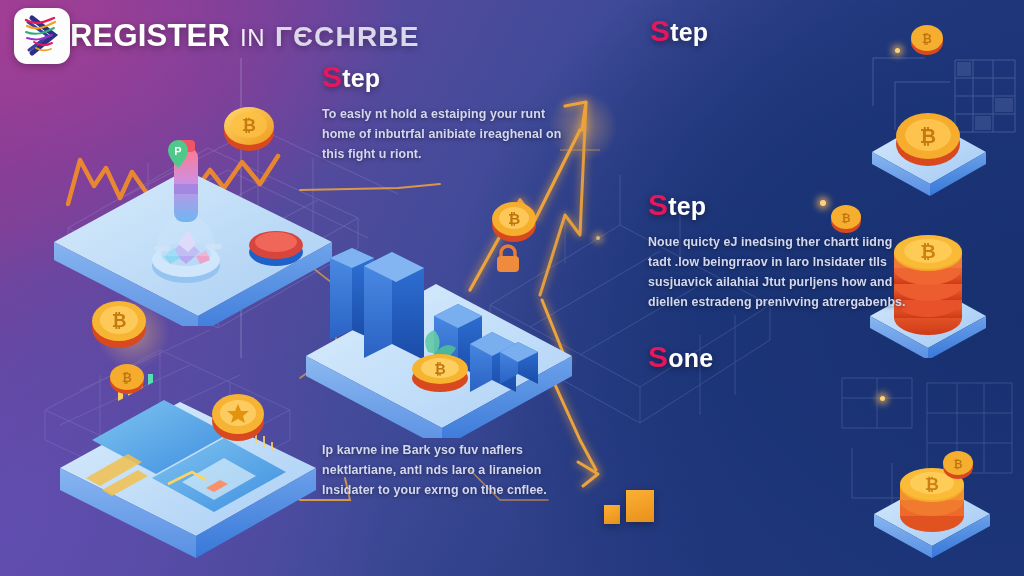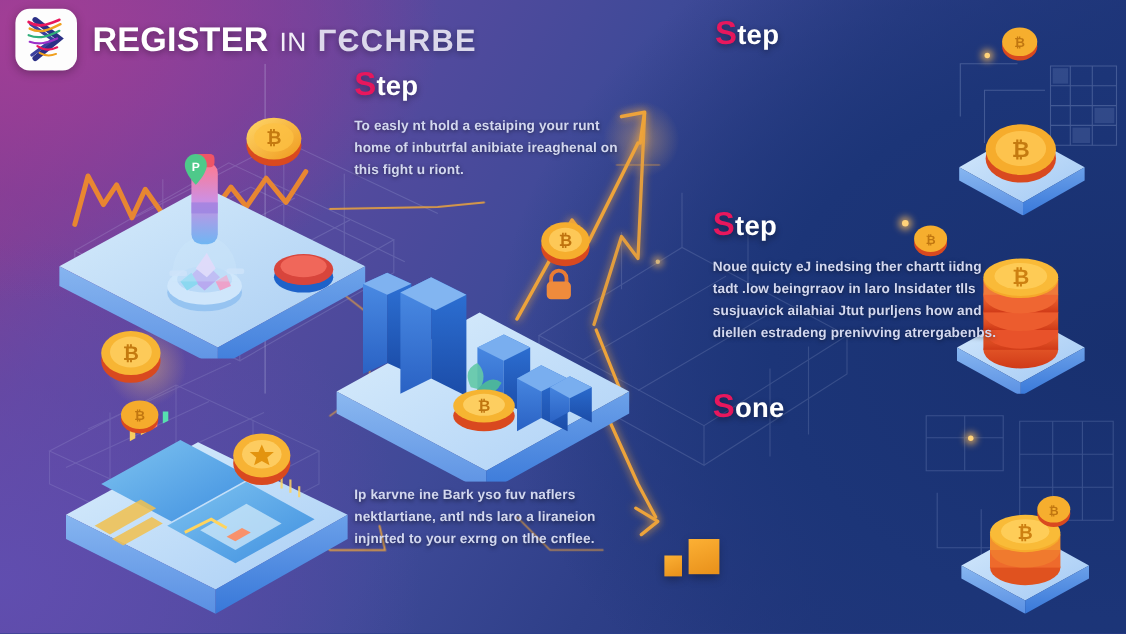--- a/index.html
+++ b/index.html
@@ -14,21 +14,21 @@
     background:
       radial-gradient(ellipse 60% 70% at 2% 4%, rgba(163,62,150,.95) 0%, rgba(143,60,150,.55) 38%, rgba(120,60,150,0) 62%),
       radial-gradient(ellipse 55% 80% at 0% 92%, rgba(96,78,176,.95) 0%, rgba(90,76,170,.5) 40%, rgba(80,70,160,0) 68%),
       radial-gradient(ellipse 70% 95% at 100% 55%, #18306f 0%, #1c3578 45%, rgba(28,53,120,0) 80%),
       linear-gradient(118deg, #8e3d8e 0%, #6e459f 16%, #544a9e 30%, #3f4a98 46%, #2e3f88 62%, #23377d 78%, #1b3378 100%);
   }
   
   .wire { position:absolute; opacity:.30; pointer-events:none; }
   .wire svg { display:block; }
   
-  #header { position:absolute; top:8px; left:14px; display:flex; align-items:center; gap:14px; z-index:30; }
+  #header { position:absolute; top:8px; left:14px; display:flex; align-items:center; z-index:30; }
   #logo {
     width:56px; height:56px; border-radius:13px; background:#fdfdfd;
     box-shadow:0 2px 9px rgba(0,0,0,.28); position:relative; overflow:hidden; flex:none;
   }
   #title { display:flex; align-items:baseline; gap:10px; white-space:nowrap;
     text-shadow:0 2px 7px rgba(0,0,0,.38); }
   .t-bold { font-size:31px; font-weight:bold; color:#ffffff; letter-spacing:.2px; }
   .t-thin { font-size:24px; font-weight:400; color:#f2eef8; letter-spacing:.4px; }
   .t-out  { font-size:28px; font-weight:700; color:#e6e3f2; letter-spacing:1.2px; opacity:.93; }
   
@@ -39,21 +39,21 @@
   }
   .block h3 .cap { color:#e8175d; font-size:30px; font-weight:bold; }
   .block p {
     font-size:12.4px; line-height:1.62; color:#d3d8ef; font-weight:bold;
     text-shadow:0 1px 4px rgba(0,0,0,.5); letter-spacing:.1px;
   }
   #blk-l1 { left:322px; top:62px;  width:240px; }
   #blk-l2 { left:322px; top:440px; width:250px; }
   #blk-r1 { left:650px; top:16px;  width:260px; }
   #blk-r2 { left:648px; top:190px; width:270px; }
-  #blk-r3 { left:648px; top:355px; width:260px; }
+  #blk-r3 { left:648px; top:342px; width:260px; }
   
   .art { position:absolute; z-index:18; }
   .glow { position:absolute; border-radius:50%; pointer-events:none; z-index:14; }
   .spark { position:absolute; border-radius:50%; background:#ffd27a;
            box-shadow:0 0 7px 3px rgba(255,190,90,.75); z-index:16; }
   
   .osq { position:absolute; z-index:20;
          background:linear-gradient(160deg,#fcb034,#e8901a);
          box-shadow:0 3px 8px rgba(0,0,0,.3); }
 </style>
@@ -575,21 +575,21 @@
   </div>
 
   <div class="block" id="blk-l1">
     <h3>
       <span class="cap">S</span><span>tep</span>
     </h3>
     <p>To easly nt hold a estaiping your runt home of inbutrfal anibiate ireaghenal on this fight u riont.</p>
   </div>
 
   <div class="block" id="blk-l2">
-    <p>Ip karvne ine Bark yso fuv naflers nektlartiane, antl nds laro a liraneion injnrted to your exrng on tlhe cnflee.</p>
+    <p>Ip karvne ine Bark yso fuv naflers nektlartiane, antl nds laro a liraneion lnsidater to your exrng on tlhe cnflee.</p>
   </div>
 
   <div class="block" id="blk-r1">
     <h3>
       <span class="cap">S</span><span>tep</span>
     </h3>
   </div>
 
   <div class="block" id="blk-r2">
     <h3>

